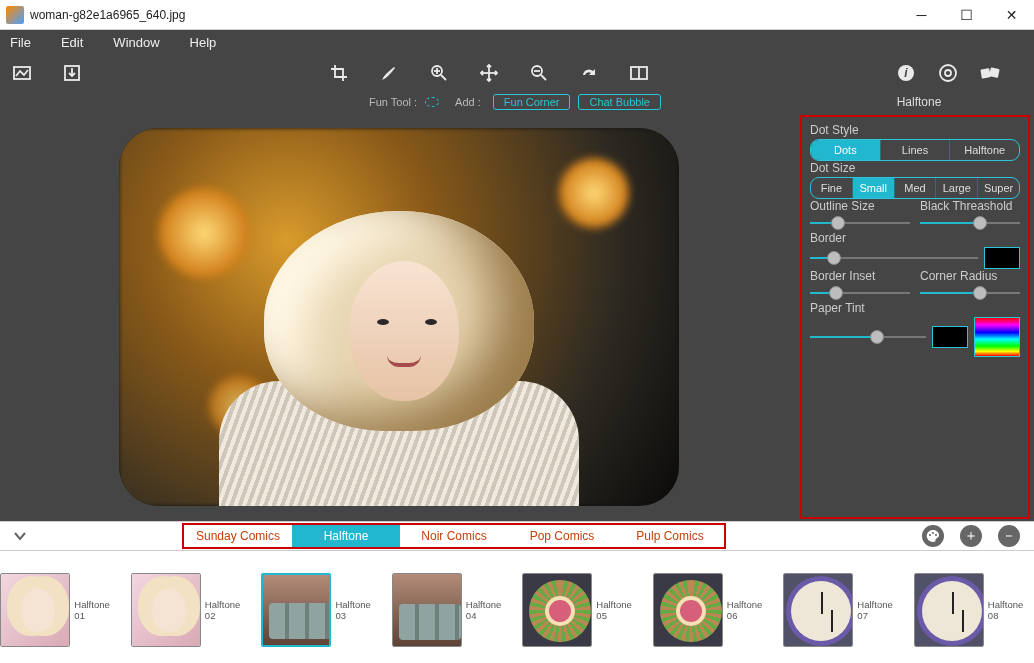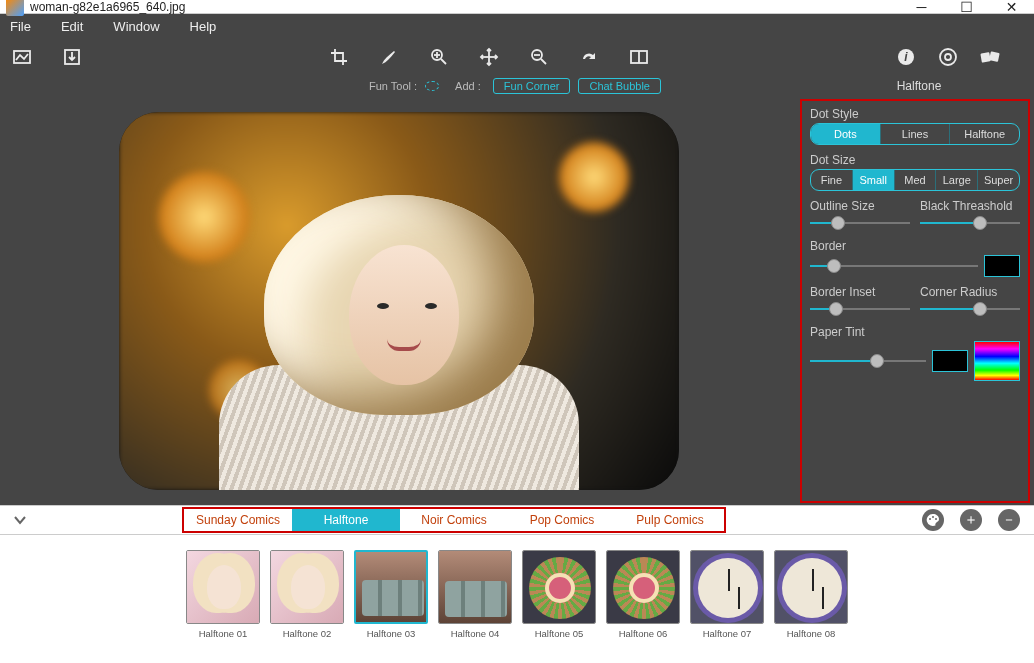--- a/index.html
+++ b/index.html
@@ -1,19 +1,19 @@
 <!DOCTYPE html>
 <html><head>
 <meta charset="utf-8">
 <style>
 * { box-sizing: border-box; margin: 0; padding: 0; font-family: "Segoe UI", Arial, sans-serif; }
 body { width: 1034px; height: 663px; background: #fff; overflow: hidden; user-select: none; }
 
 
-.titlebar { height: 14px; background: #fff; display: flex; align-items: center; border-bottom: 1px solid #ccc; }
+.titlebar { height: 30px; background: #fff; display: flex; align-items: center; border-bottom: 1px solid #ccc; }
 .titlebar .icon { width: 18px; height: 18px; margin: 0 6px; background: linear-gradient(135deg,#ff8800,#4aa0ff); border-radius: 2px; }
 .titlebar .title { flex: 1; font-size: 12px; color: #222; }
 .titlebar .winbtn { width: 45px; height: 30px; display: flex; align-items: center; justify-content: center; color: #222; font-size: 14px; }
 
 
 .menubar { height: 25px; background: #454545; display: flex; align-items: center; padding: 0 10px; gap: 30px; }
 .menubar .menu { color: #eee; font-size: 13px; }
 
 
 .toolbar { height: 36px; background: #454545; display: flex; align-items: center; padding: 0 12px; }
@@ -38,21 +38,21 @@
 .photo-frame .bokeh { position:absolute; border-radius:50%; background: radial-gradient(circle,#ffdb7a,#d07b15 70%); filter: blur(4px); }
 .photo-frame .person { position:absolute; left:50%; bottom:-5px; transform:translateX(-50%); width:360px; height:300px; }
 .person .hair { position:absolute; top:0; left:45px; width:270px; height:220px; background:#e8d6b2; border-radius: 50% 50% 45% 45%; box-shadow: inset -40px -20px 50px #9a7b4a, inset 40px 20px 40px #fff8e6; }
 .person .face { position:absolute; top:50px; left:130px; width:110px; height:140px; background:linear-gradient(#f8e3d2,#e6c3a5); border-radius: 50% 50% 48% 48%; }
 .person .face .eye { position:absolute; width:12px; height:6px; background:#2a2a2a; border-radius:50%; top:58px; }
 .person .face .eye.l { left:28px; } .person .face .eye.r { right:22px; }
 .person .face .mouth { position:absolute; width:34px; height:12px; border-bottom:4px solid #a64b4b; border-radius: 0 0 18px 18px; top:94px; left:38px; }
 .person .sweater { position:absolute; bottom:0; left:0; width:360px; height:130px; background: repeating-linear-gradient(110deg,#efe9e0 0 4px,#cfc6ba 4px 8px); border-radius: 60px 60px 0 0; }
 
 
-.rpanel { width: 230px; border: 2px solid #c00; margin: 2px 4px 2px 2px; padding: 6px 8px; display:flex; flex-direction:column; gap:8px; color:#ddd; font-size: 12px; }
+.rpanel { width: 230px; border: 2px solid #c00; margin: 2px 4px 2px 2px; padding: 6px 8px; display:flex; flex-direction:column; color:#ddd; font-size: 12px; }
 .rpanel .section-label { font-size: 12px; color:#ccc; margin-bottom: 2px; }
 .seg { display:flex; border:1px solid #2bc4d8; border-radius: 9px; overflow:hidden; }
 .seg .opt { flex:1; text-align:center; padding: 4px 0; font-size: 11px; color:#ddd; border-right: 1px solid #2b6f7a; }
 .seg .opt:last-child { border-right:none; }
 .seg .opt.active { background:#20b7cf; color:#fff; }
 
 .sliders2 { display:flex; gap:10px; }
 .slcol { flex:1; }
 .slider { position:relative; height: 16px; }
 .slider .track { position:absolute; top:7px; left:0; right:0; height:2px; background:#777; }
@@ -67,21 +67,21 @@
 .tabrow { height: 30px; display:flex; align-items:center; background:#fff; border-top:1px solid #ccc; border-bottom:1px solid #ccc; padding:0 6px; gap:8px; }
 .tabrow .chev { width: 28px; height:28px; display:flex; align-items:center; justify-content:center; color:#666; }
 .tabrow .tabs { display:flex; border:2px solid #c00; margin-left: 140px; }
 .tabrow .tab { width:108px; text-align:center; font-size: 12px; color:#c2410c; padding:4px 0; }
 .tabrow .tab.active { background:#20b7cf; color:#fff; }
 .tabrow .rcircles { margin-left:auto; display:flex; gap:16px; padding-right: 8px; }
 .rcircles .circ { width:22px; height:22px; border-radius:50%; background:#666; color:#fff; display:flex; align-items:center; justify-content:center; font-size:14px; }
 
 
 .thumbs { height: 110px; background:#fff; display:flex; justify-content:center; align-items:center; gap:10px; padding-top: 8px; }
-.thumbcol { display:flex; flex-direction:column; align-items:center; gap:4px; }
+.thumbcol { display:flex; flex-direction:row; align-items:center; gap:4px; }
 .thumb { width:74px; height:74px; border:1px solid #888; border-radius:2px; overflow:hidden; position:relative; }
 .thumb.sel { border:2px solid #20b7cf; }
 .thumbcol .lbl { font-size: 9.5px; color:#555; }
 .tface { position:absolute; inset:0; background:linear-gradient(135deg,#f3d7e0,#d8aab5); }
 .tface::after { content:""; position:absolute; left:20px; top:14px; width:34px; height:44px; background:#f5e3d4; border-radius:50% 50% 45% 45%; box-shadow: -6px -4px 0 8px #f2e1c2, 6px -4px 0 8px #f2e1c2; }
 .tcans { position:absolute; inset:0; background:linear-gradient(#b38b78,#5d4336); }
 .tcans::after { content:""; position:absolute; left:6px; bottom:6px; width:62px; height:36px; background: repeating-linear-gradient(90deg,#8fa3a0 0 16px,#6d807c 16px 20px); border-radius: 4px; }
 .twheel { position:absolute; inset:0; background:#3a3a46; }
 .twheel::before { content:""; position:absolute; left:6px; top:6px; width:62px; height:62px; border-radius:50%; background: repeating-conic-gradient(#b85 0 8deg,#6a4 8deg 16deg); }
 .twheel::after { content:""; position:absolute; left:22px; top:22px; width:30px; height:30px; border-radius:50%; background:#d6607a; box-shadow:0 0 0 4px #f5e1b4 inset; }

